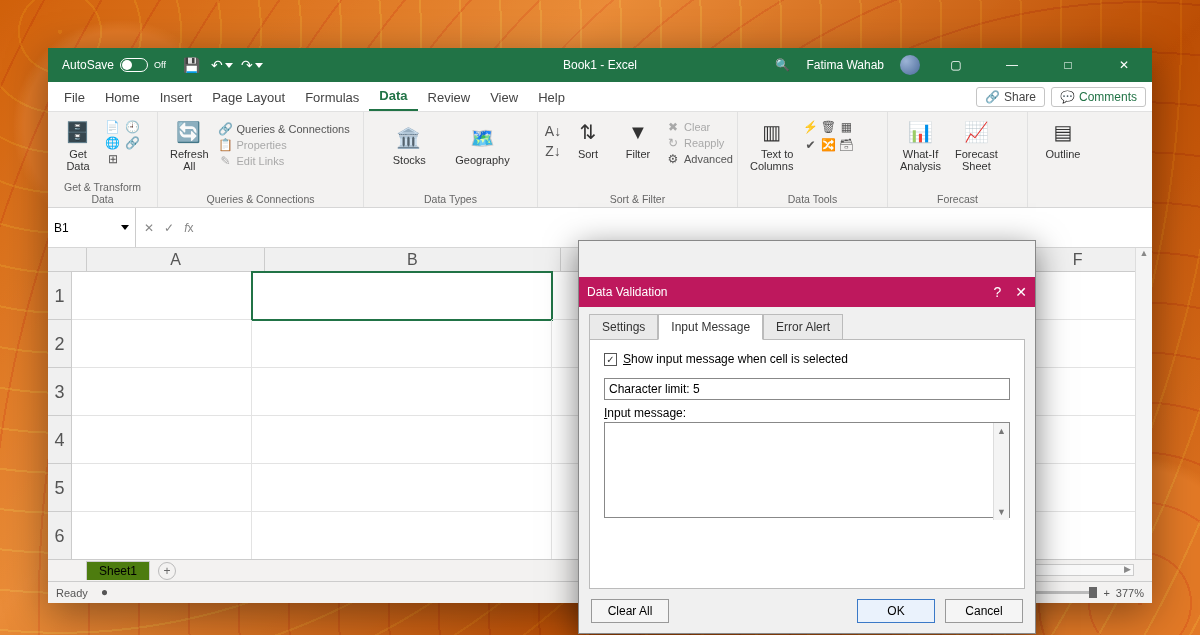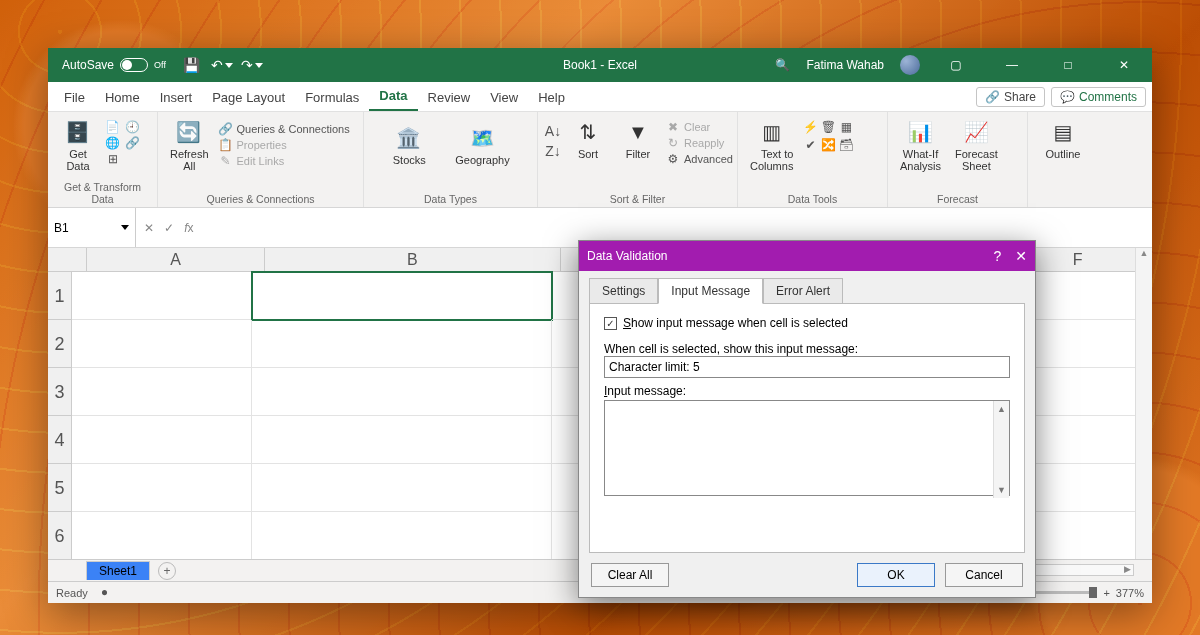--- a/index.html
+++ b/index.html
@@ -53,31 +53,31 @@
   .rowhdr-corner{width:40px;background:#f0f0f0;border-right:1px solid #ccc;border-bottom:1px solid #ccc;}
   .colhdr{background:#f0f0f0;border-right:1px solid #ccc;border-bottom:1px solid #ccc;text-align:center;font-size:16px;color:#555;line-height:24px;}
   .gridbody{display:flex;flex:1;}
   .rowhdrs{width:40px;display:flex;flex-direction:column;}
   .rowhdr{height:48px;background:#f0f0f0;border-right:1px solid #ccc;border-bottom:1px solid #ccc;text-align:center;font-size:18px;color:#555;line-height:48px;}
   .cells{flex:1;position:relative;}
   .cellrow{display:flex;height:48px;}
   .cell{border-right:1px solid #e3e3e3;border-bottom:1px solid #e3e3e3;}
   .cell.selected{outline:2px solid #217346;outline-offset:-1px;}
   .sheettabs{height:22px;border-top:1px solid #ccc;display:flex;align-items:center;background:#f3f2f1;font-size:12px;position:relative;}
-  .sheettab{background:#3b82f6;border:1px solid #ccc;border-bottom:none;padding:2px 12px;margin-left:38px;}
+  .sheettab{background:#4d7c0f;border:1px solid #ccc;border-bottom:none;padding:2px 12px;margin-left:38px;}
   .addsheet{width:18px;height:18px;border:1px solid #bbb;border-radius:50%;margin-left:8px;display:flex;align-items:center;justify-content:center;color:#666;}
   .hscroll{position:absolute;right:18px;width:500px;height:14px;bottom:3px;}
   .hscroll-track{height:12px;border:1px solid #ccc;background:#f9f9f9;position:relative;}
   .statusbar{height:22px;background:#f3f2f1;border-top:1px solid #ccc;display:flex;align-items:center;font-size:11px;padding:0 8px;color:#555;justify-content:space-between;}
   .zoom{display:flex;align-items:center;gap:6px;}
   .zoom-track{width:80px;height:3px;background:#bbb;position:relative;}
   .zoom-thumb{position:absolute;right:0;top:-4px;width:8px;height:11px;background:#666;}
   
   .dialog{position:absolute;left:530px;top:192px;width:458px;background:#f0f0f0;box-shadow:0 8px 30px rgba(0,0,0,.5);border:1px solid #888;font-size:12px;}
-  .dlg-title{height:30px;background:#a21caf;color:#fff;display:flex;align-items:center;justify-content:space-between;padding:0 8px;}
+  .dlg-title{height:30px;background:#be185d;color:#fff;display:flex;align-items:center;justify-content:space-between;padding:0 8px;margin-top:36px;}
   .dlg-title-right{display:flex;gap:14px;font-size:14px;}
   .dlg-tabs{display:flex;background:#f0f0f0;padding:6px 10px 0 10px;gap:0;}
   .dlg-tab{padding:5px 12px;border:1px solid #bbb;background:#eaeaea;color:#333;position:relative;top:1px;}
   .dlg-tab.active{background:#fff;border-bottom:1px solid #fff;z-index:2;}
   .dlg-body{background:#fff;margin:0 10px;border:1px solid #bbb;padding:12px 14px 18px 14px;height:250px;}
   .chk{display:flex;align-items:center;gap:6px;margin-bottom:12px;}
   .chkbox{width:13px;height:13px;border:1px solid #555;display:flex;align-items:center;justify-content:center;font-size:10px;color:#333;}
   .underline{text-decoration:underline;}
   .dlg-label{margin:6px 0 2px 0;}
   .dlg-input{width:100%;border:1px solid #888;padding:3px 4px;font-size:12px;background:#fff;}
@@ -411,21 +411,20 @@
     <div class="dlg-tabs">
       <div class="dlg-tab">Settings</div>
       <div class="dlg-tab active">Input Message</div>
       <div class="dlg-tab">Error Alert</div>
     </div>
     <div class="dlg-body">
       <div class="chk">
         <span class="chkbox">✓</span>
         <span><span class="underline">S</span>how input message when cell is selected</span>
       </div>
-      <div>When cell is selected, show this input message:</div>
       <input class="dlg-input" value="Character limit: 5" style="">
       <div class="dlg-label"><span class="underline">I</span>nput message:</div>
       <div class="dlg-textarea-wrap">
         <textarea class="dlg-textarea" style=""></textarea>
         <div class="ta-scroll">
           <div class="ta-arrow">▲</div>
           <div class="ta-arrow">▼</div>
         </div>
       </div>
     </div>

